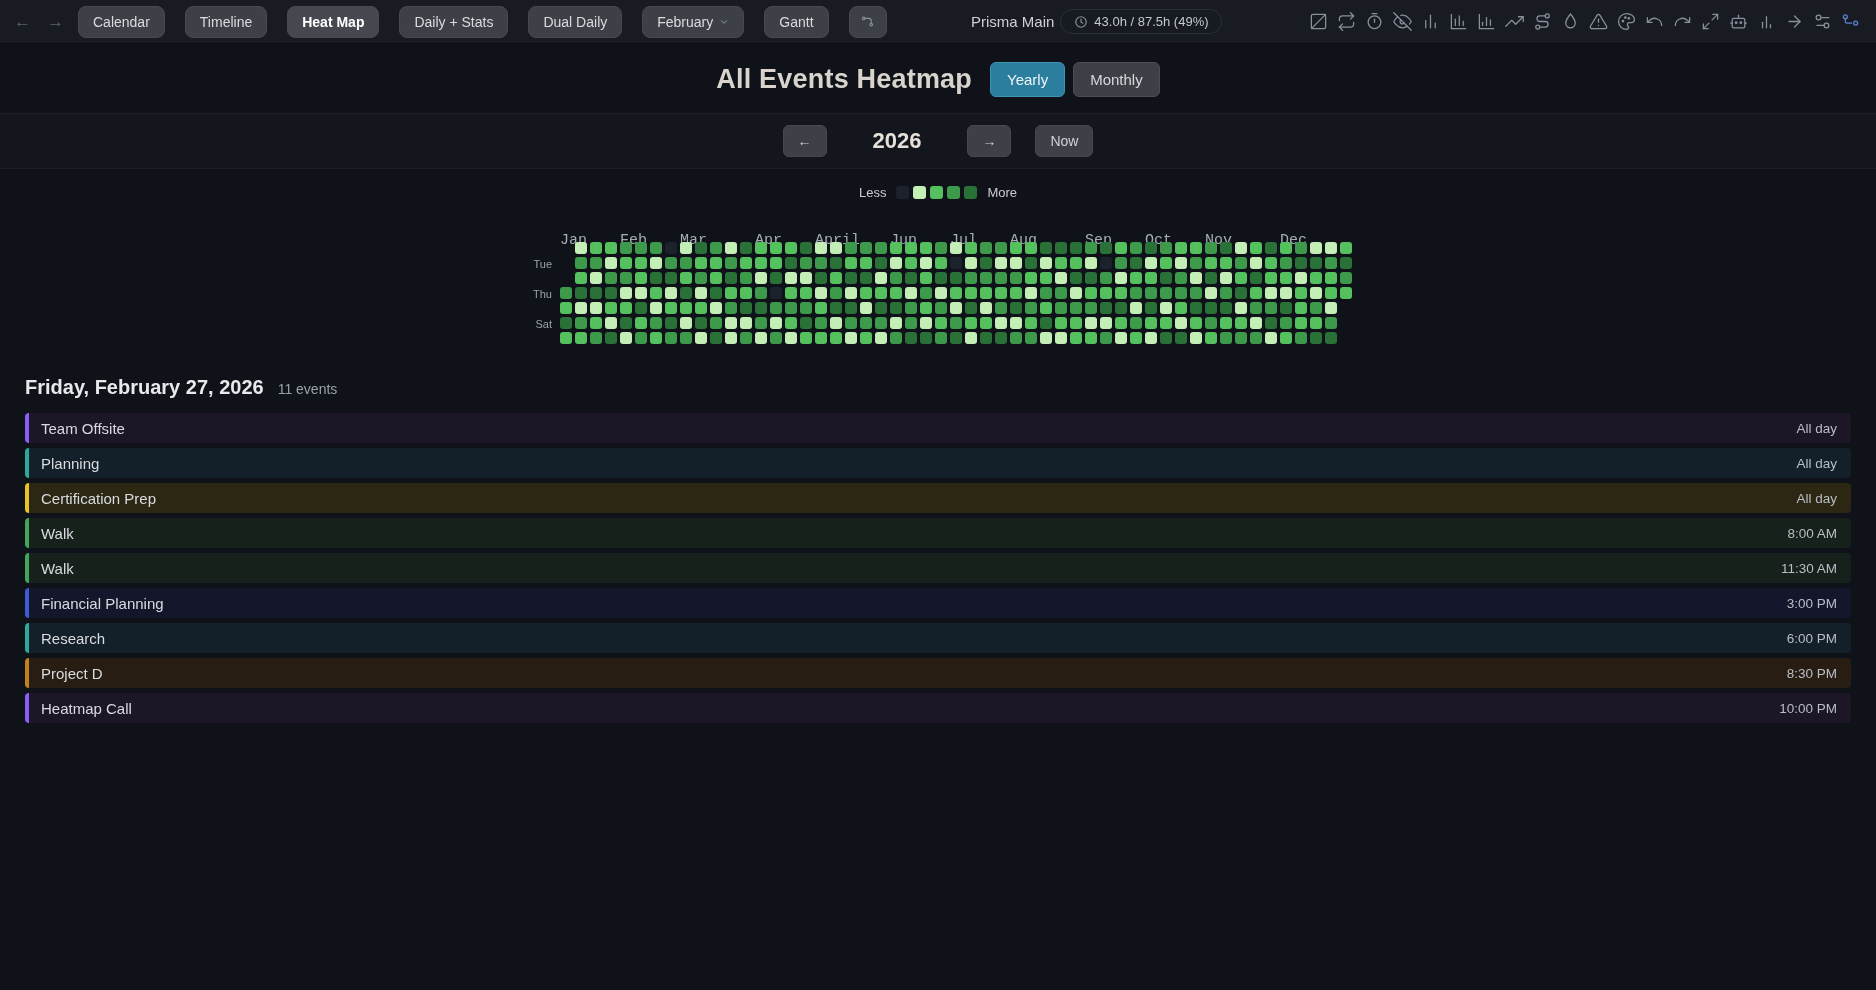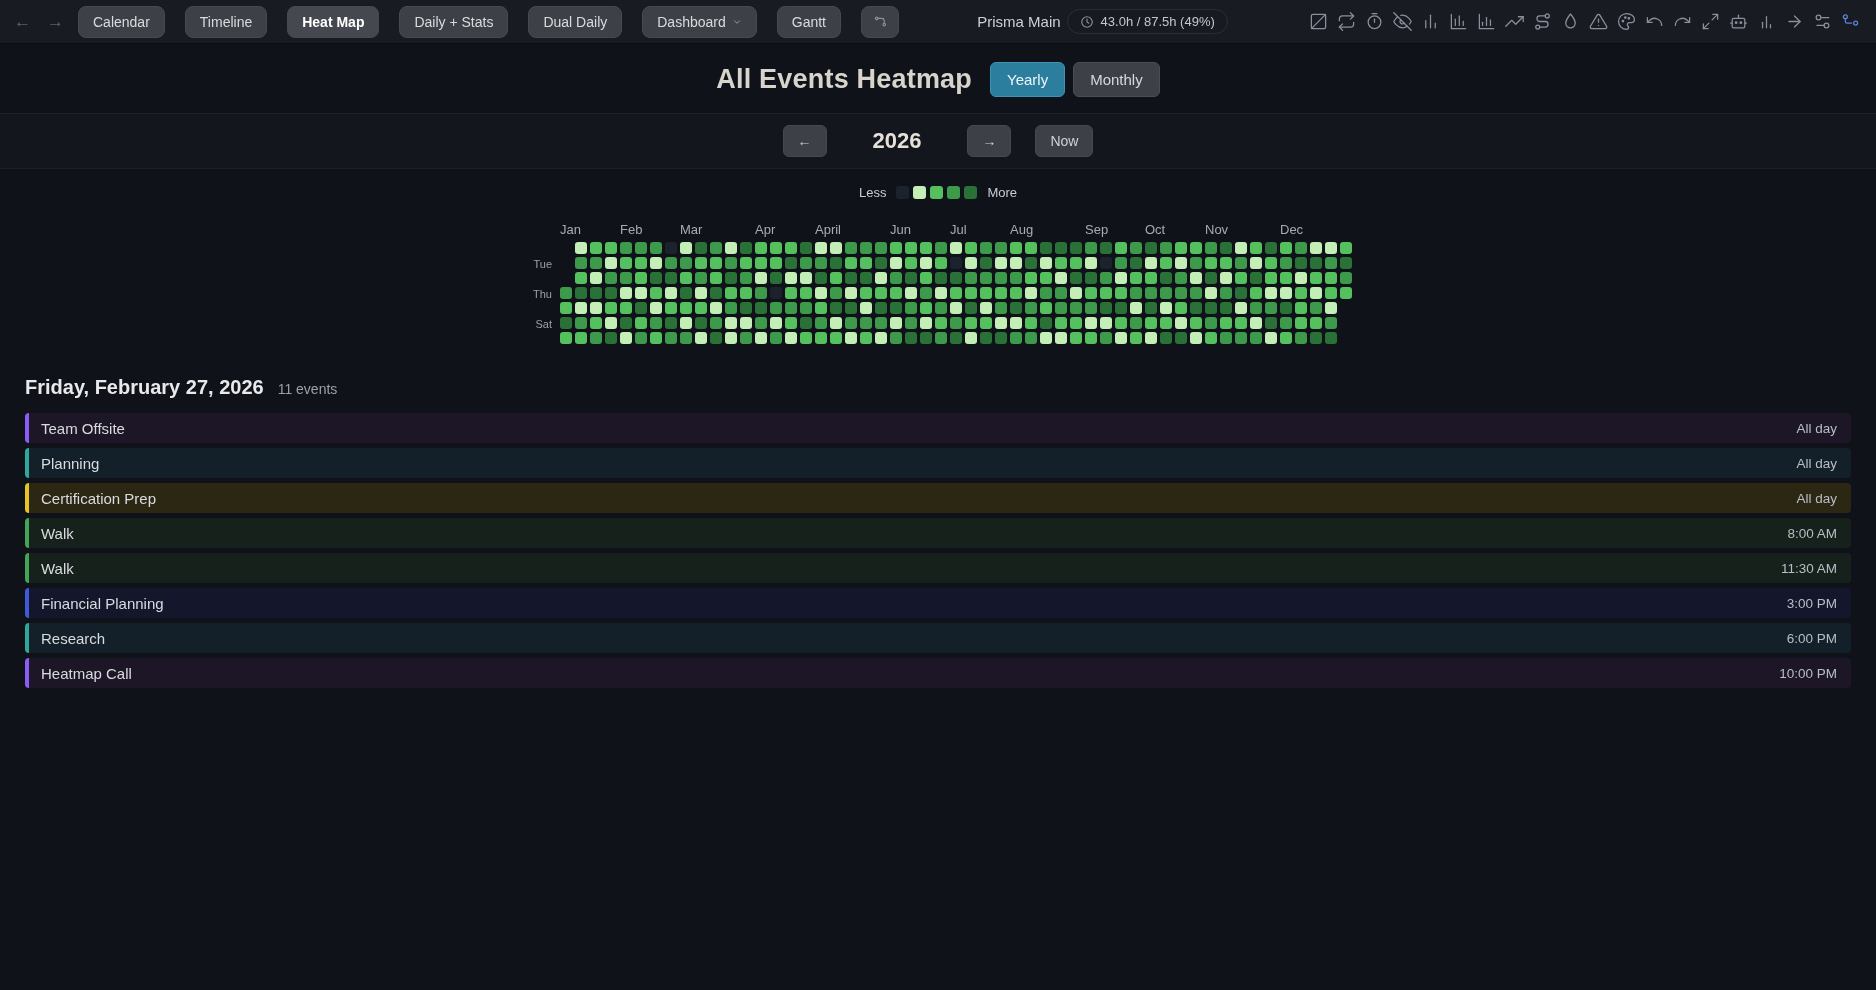--- a/index.html
+++ b/index.html
@@ -82,21 +82,21 @@
   
   .heatmap-section { padding: 16px 0 8px; display: flex; flex-direction: column; align-items: center; }
   .legend-row { display: flex; align-items: center; gap: 5px; font-size: 13px; color: #c9ccd2; margin-bottom: 20px; }
   .legend-row .lbl { margin: 0 5px; }
   .legend-sq { width: 13px; height: 13px; border-radius: 3px; }
   .heatmap-wrap { display: flex; gap: 8px; }
   .day-labels { position: relative; width: 28px; margin-top: 22px; }
   .day-label { position: absolute; right: 0; font-size: 11px; color: #9aa0a8; }
   .hm-right { display: flex; flex-direction: column; }
   .hm-months { position: relative; height: 16px; margin-bottom: 6px; }
-  .hm-month { position: absolute; top: 2px; font-size: 13px; color: #a6acb4; }
+  .hm-month { position: absolute; top: 12px; font-size: 15px; color: #a6acb4; font-family: Liberation Mono, monospace; }
   .hm-grid { position: relative; }
   .hm-cell { position: absolute; width: 12px; height: 12px; border-radius: 3px; }
   
   .events-section { padding: 24px 25px 0; }
   .date-header { display: flex; align-items: baseline; gap: 14px; margin-bottom: 14px; }
   .date-title { font-size: 20px; font-weight: bold; color: #e9e9ec; }
   .date-count { font-size: 14px; color: #9aa0a8; }
   .event-row {
     height: 30px; margin-bottom: 5px;
     display: flex; align-items: center; justify-content: space-between;
@@ -124,21 +124,21 @@
       <button class="tab active">
         <span>Heat Map</span>
       </button>
       <button class="tab">
         <span>Daily + Stats</span>
       </button>
       <button class="tab">
         <span>Dual Daily</span>
       </button>
       <button class="tab">
-        <span>Dashboard</span>
+        <span>February</span>
         <span class="chev" style="color: rgb(154, 160, 170);">
           <svg width="10" height="10" viewBox="0 0 24 24" fill="none" stroke="currentColor" stroke-width="2.2" stroke-linecap="round" stroke-linejoin="round">
             <path d="M6 9l6 6 6-6"></path>
           </svg>
         </span>
       </button>
       <button class="tab">
         <span>Gantt</span>
       </button>
       <button class="tab small-btn">
@@ -756,18 +756,22 @@
         <span class="event-time">11:30 AM</span>
       </div>
       <div class="event-row" style="border-left-color: rgb(62, 90, 216); background: rgb(20, 23, 43);">
         <span class="event-title">Financial Planning</span>
         <span class="event-time">3:00 PM</span>
       </div>
       <div class="event-row" style="border-left-color: rgb(47, 168, 156); background: rgb(19, 32, 42);">
         <span class="event-title">Research</span>
         <span class="event-time">6:00 PM</span>
       </div>
+      <div class="event-row" style="border-left-color: rgb(192, 129, 28); background: rgb(39, 29, 19);">
+        <span class="event-title">Project D</span>
+        <span class="event-time">8:30 PM</span>
+      </div>
       <div class="event-row" style="border-left-color: rgb(139, 92, 246); background: rgb(29, 22, 39);">
         <span class="event-title">Heatmap Call</span>
         <span class="event-time">10:00 PM</span>
       </div>
     </div>
 </div>
 
 </body></html>

